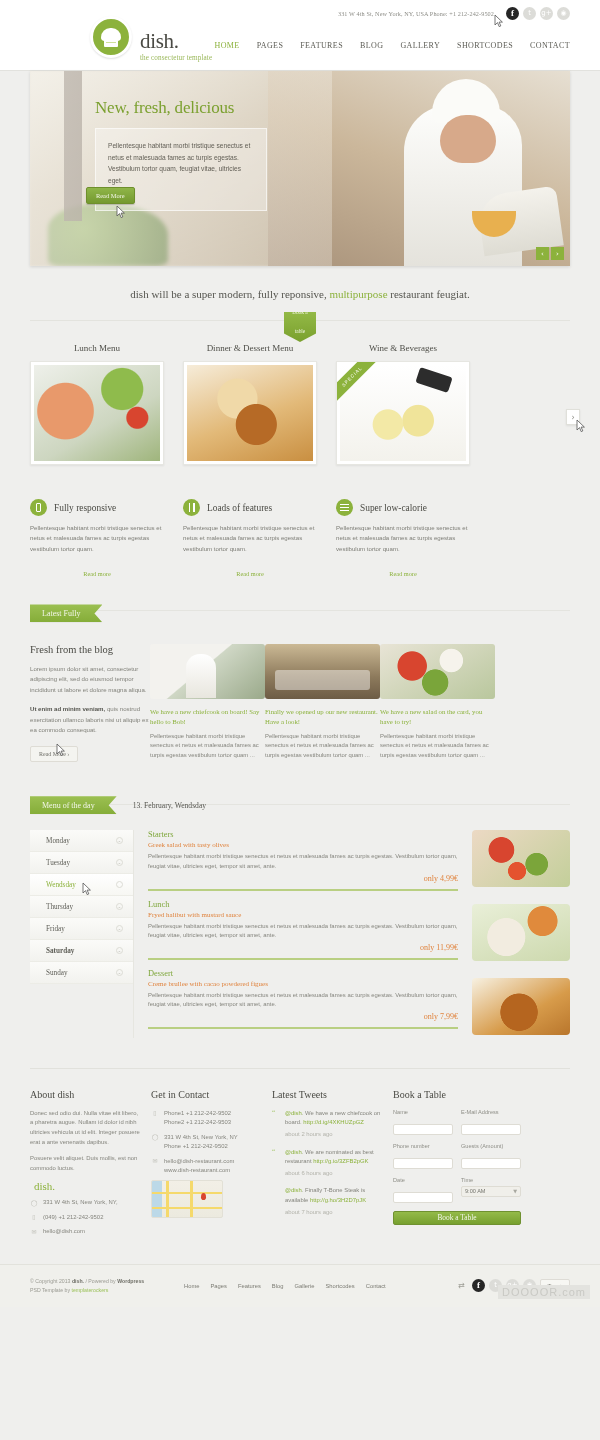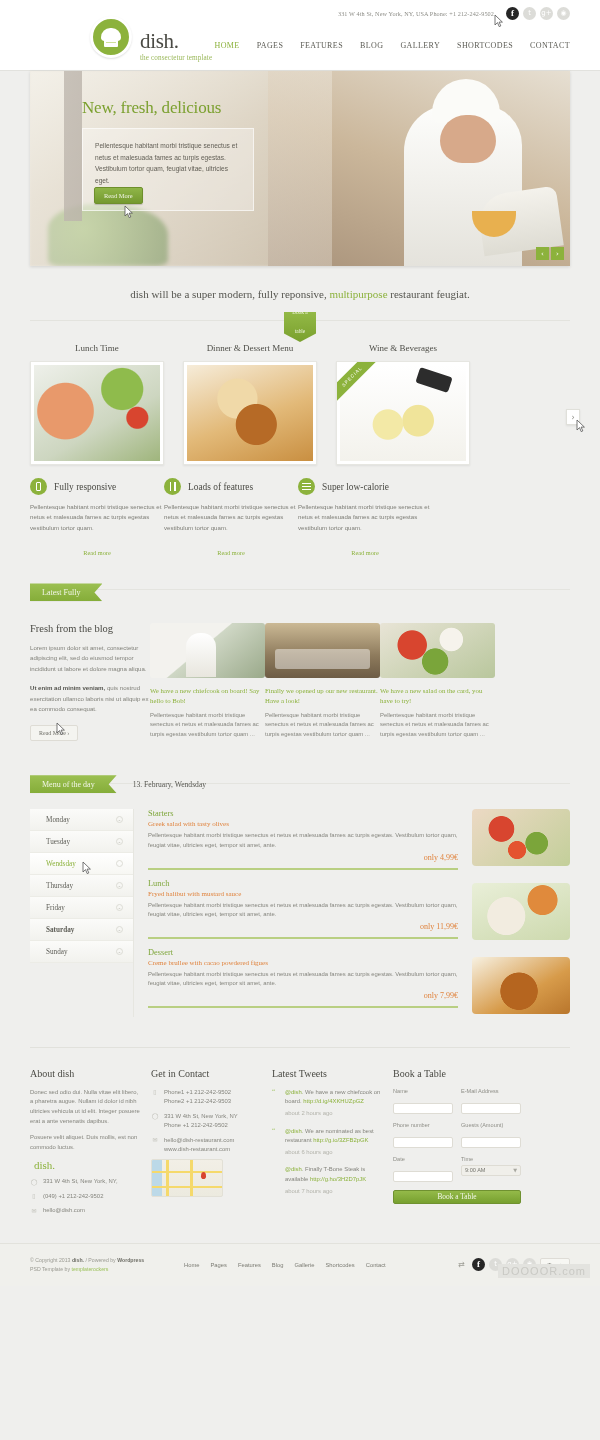--- a/index.html
+++ b/index.html
@@ -101,21 +101,21 @@
     background: linear-gradient(180deg,#f4f2ec,#dedcd3); border-radius: 30px 10px 0 0; transform: rotate(-8deg);}
   .hp-bowl { position:absolute; right:54px; top:140px; width:44px; height:26px;
     background: #e8b04f; border-radius: 0 0 22px 22px; }
   .hp-veg { position:absolute; left:18px; bottom:0; width:120px; height:62px;
     background: radial-gradient(circle at 30% 40%, #7fa342, #4d6b26); filter: blur(2px);
     border-radius: 40% 50% 10% 10%; opacity:.9;}
   .hp-dark { position:absolute; left:34px; top:0; width:18px; height:150px;
     background:#6a5a4c; opacity:.8; filter: blur(.4px);}
   .hero-overlay { position:absolute; left:0; top:0; width:56%; height:100%;
     background: linear-gradient(90deg, rgba(250,249,244,.62), rgba(250,249,244,.30)); }
-  .hero-content { position: absolute; left: 52px; top: 26px; width: 200px; }
+  .hero-content { position: absolute; left: 44px; top: 26px; width: 200px; padding-left: 21px; }
   .hero-title {
     font-family: "Liberation Serif", serif; font-size: 17px; line-height: 21px;
     color: #7ba02f; letter-spacing: -.2px;
   }
   .hero-box {
     margin-top: 10px; width: 172px; padding: 11px 12px 24px 12px;
     background: rgba(255,255,255,.34); border: 1px solid rgba(255,255,255,.6);
   }
   .hero-box p {
     font-size: 6.6px; line-height: 11.5px; color: #615e55;
@@ -189,21 +189,21 @@
   }
   .cards-next {
     position:absolute; right:-10px; top:66px; width:14px; height:16px;
     background:#fff; border:1px solid #e0e0da; box-shadow:0 1px 2px rgba(0,0,0,.08);
     display:flex;align-items:center;justify-content:center;font-size:8px;color:#8a8a82;
     font-family:"DejaVu Sans",sans-serif;
   }
   .cursor-b { position:absolute; right:-16px; top:76px; }
 
   
-  .features { width: 540px; margin: 13px auto 0; display:flex; }
+  .features { width: 540px; margin: 34px auto 0; display:flex; gap: 19px; }
   .feature { width: 134px; }
   .feat-head { display:flex; align-items:center; gap:7px; }
   .feat-icon {
     width:17px;height:17px;border-radius:50%;background:#8cb23c;flex:0 0 17px;
     display:flex;align-items:center;justify-content:center;
   }
   .fi-phone{width:5px;height:9px;border:1.2px solid #fff;border-radius:1px;}
   .fi-utensil{width:8px;height:9px;position:relative;}
   .fi-utensil::before{content:"";position:absolute;left:1px;top:0;width:1.4px;height:9px;background:#fff;}
   .fi-utensil::after{content:"";position:absolute;right:1px;top:0;width:1.4px;height:9px;background:#fff;}
@@ -442,21 +442,21 @@
     <div class="ribbon-badge">
       <span>
         <span>Book a</span><br>
         <span>table</span>
       </span>
     </div>
   </div>
 
   <div class="cards">
     <div class="card">
-      <div class="card-title">Lunch Time</div>
+      <div class="card-title">Lunch Menu</div>
       <div class="card-photo">
           <div class="ph ph-salmon"></div>
         </div>
     </div>
     <div class="card">
       <div class="card-title">Dinner &amp; Dessert Menu</div>
       <div class="card-photo">
           <div class="ph ph-creme"></div>
         </div>
     </div>

